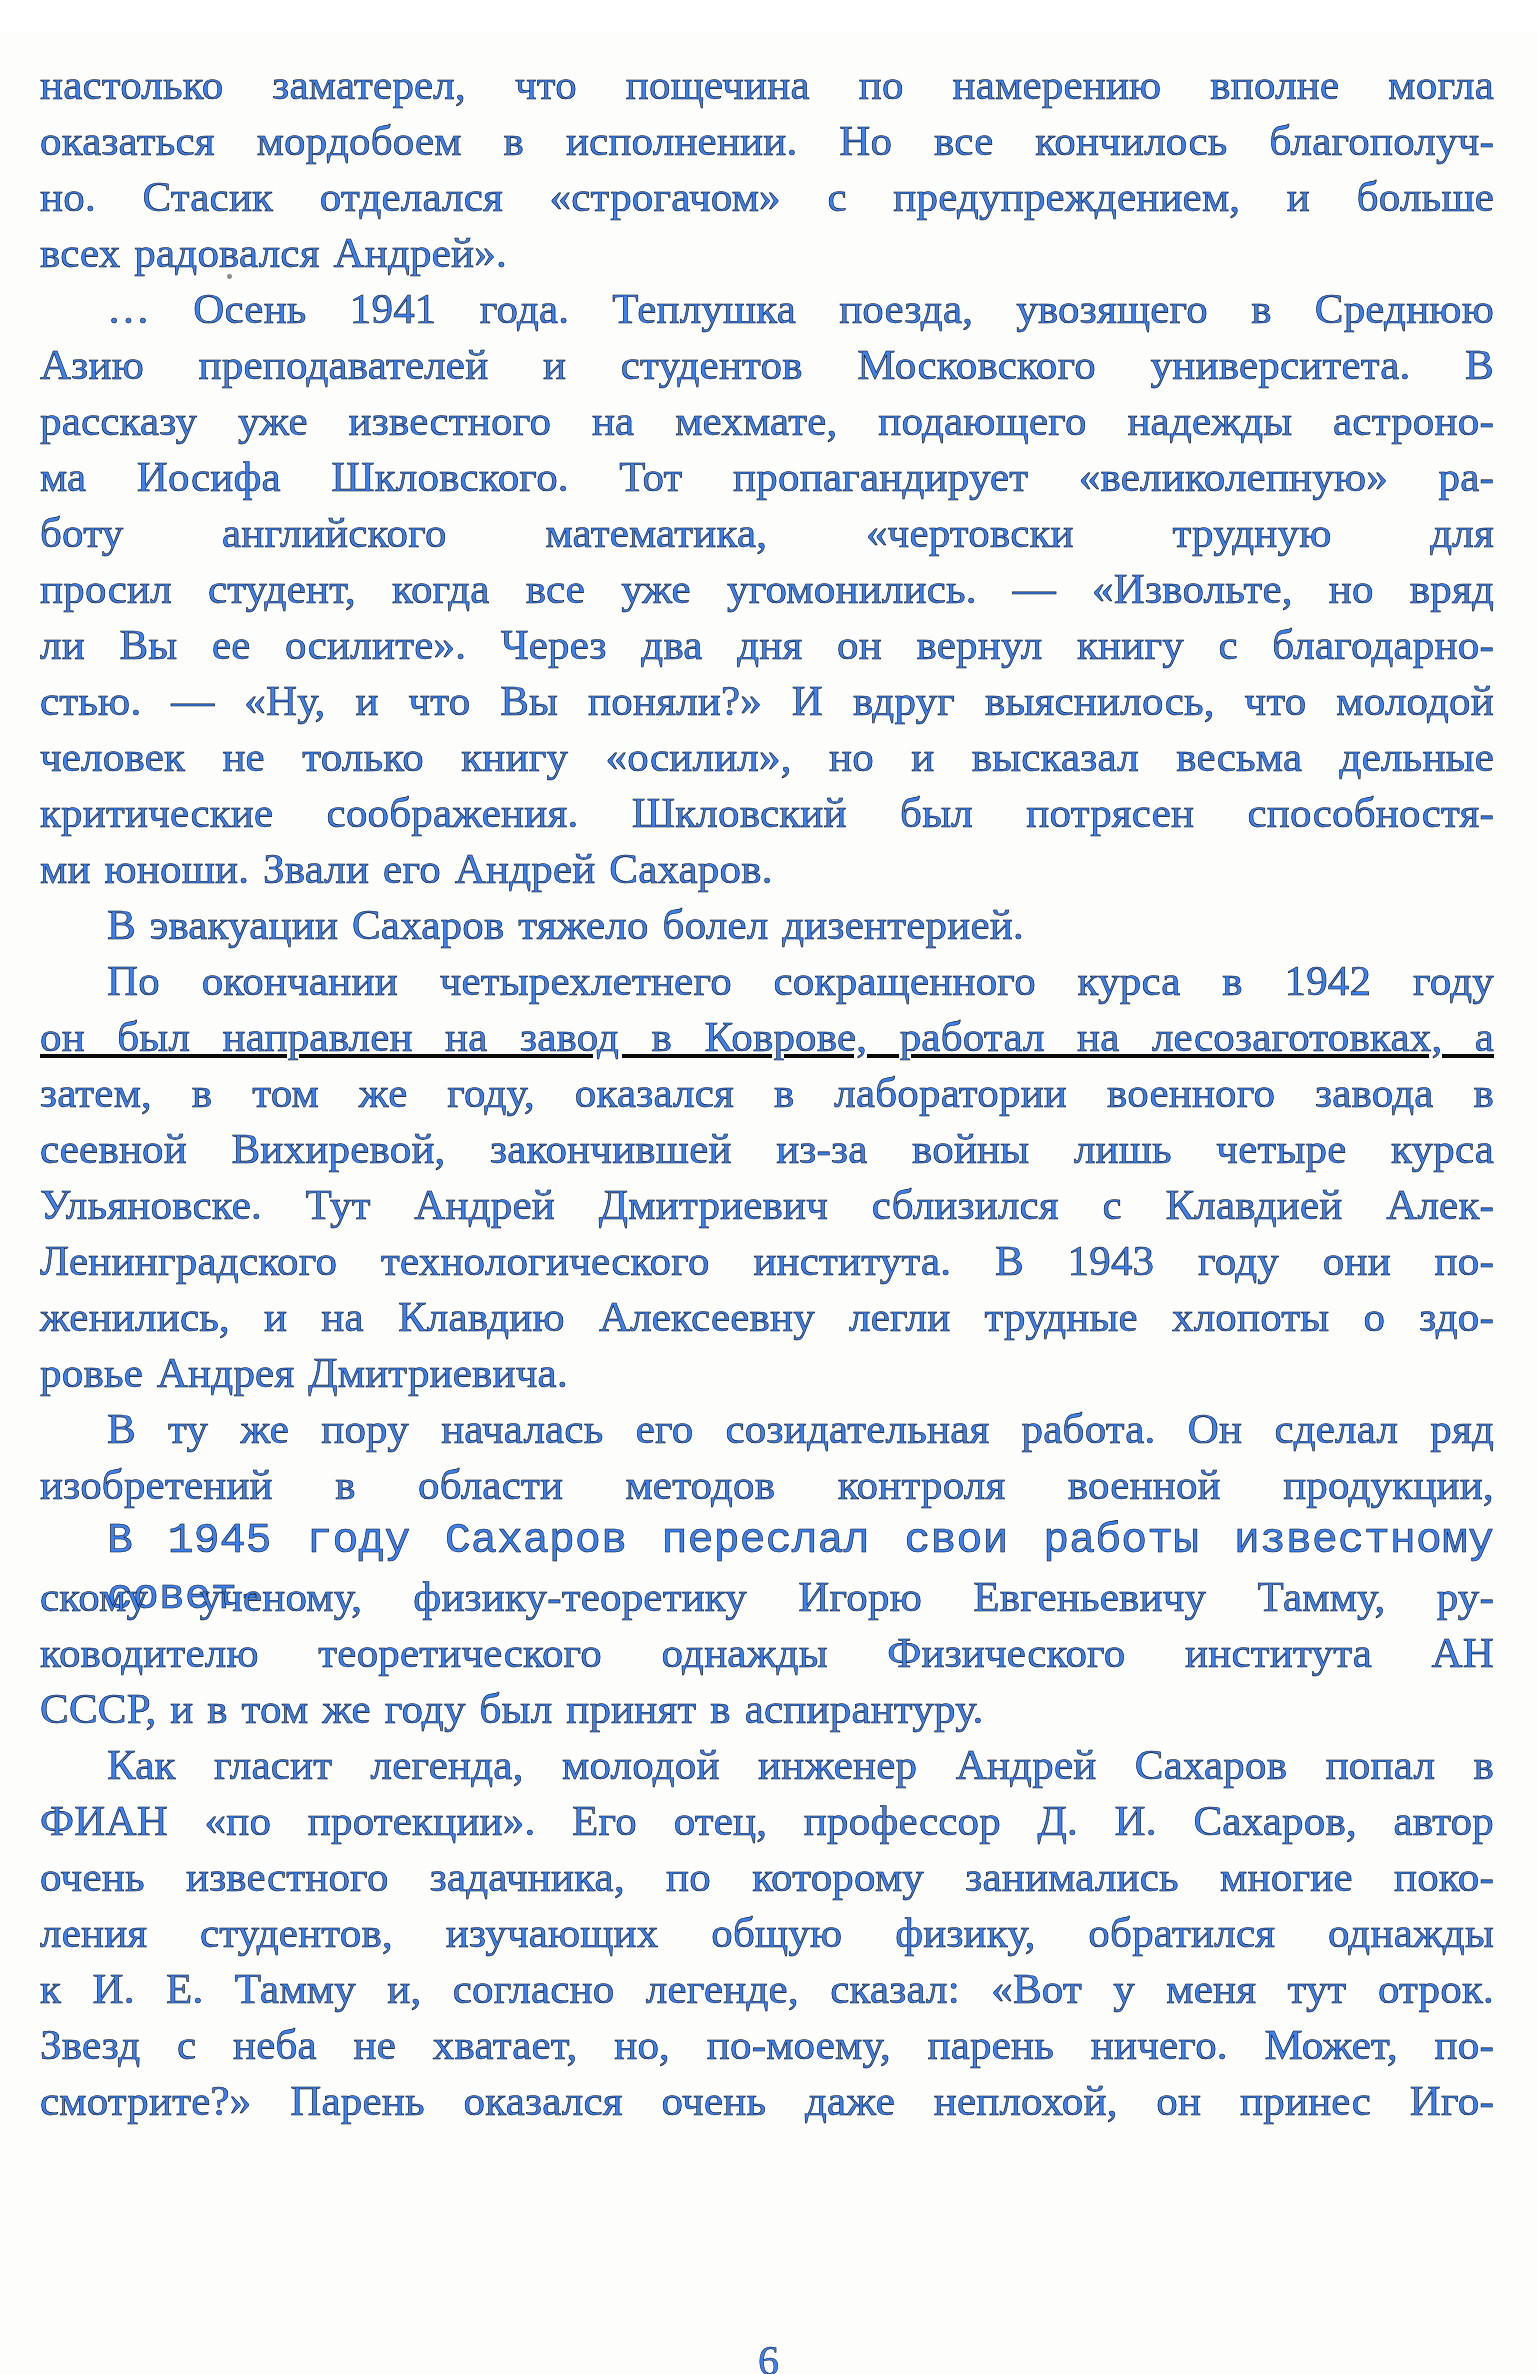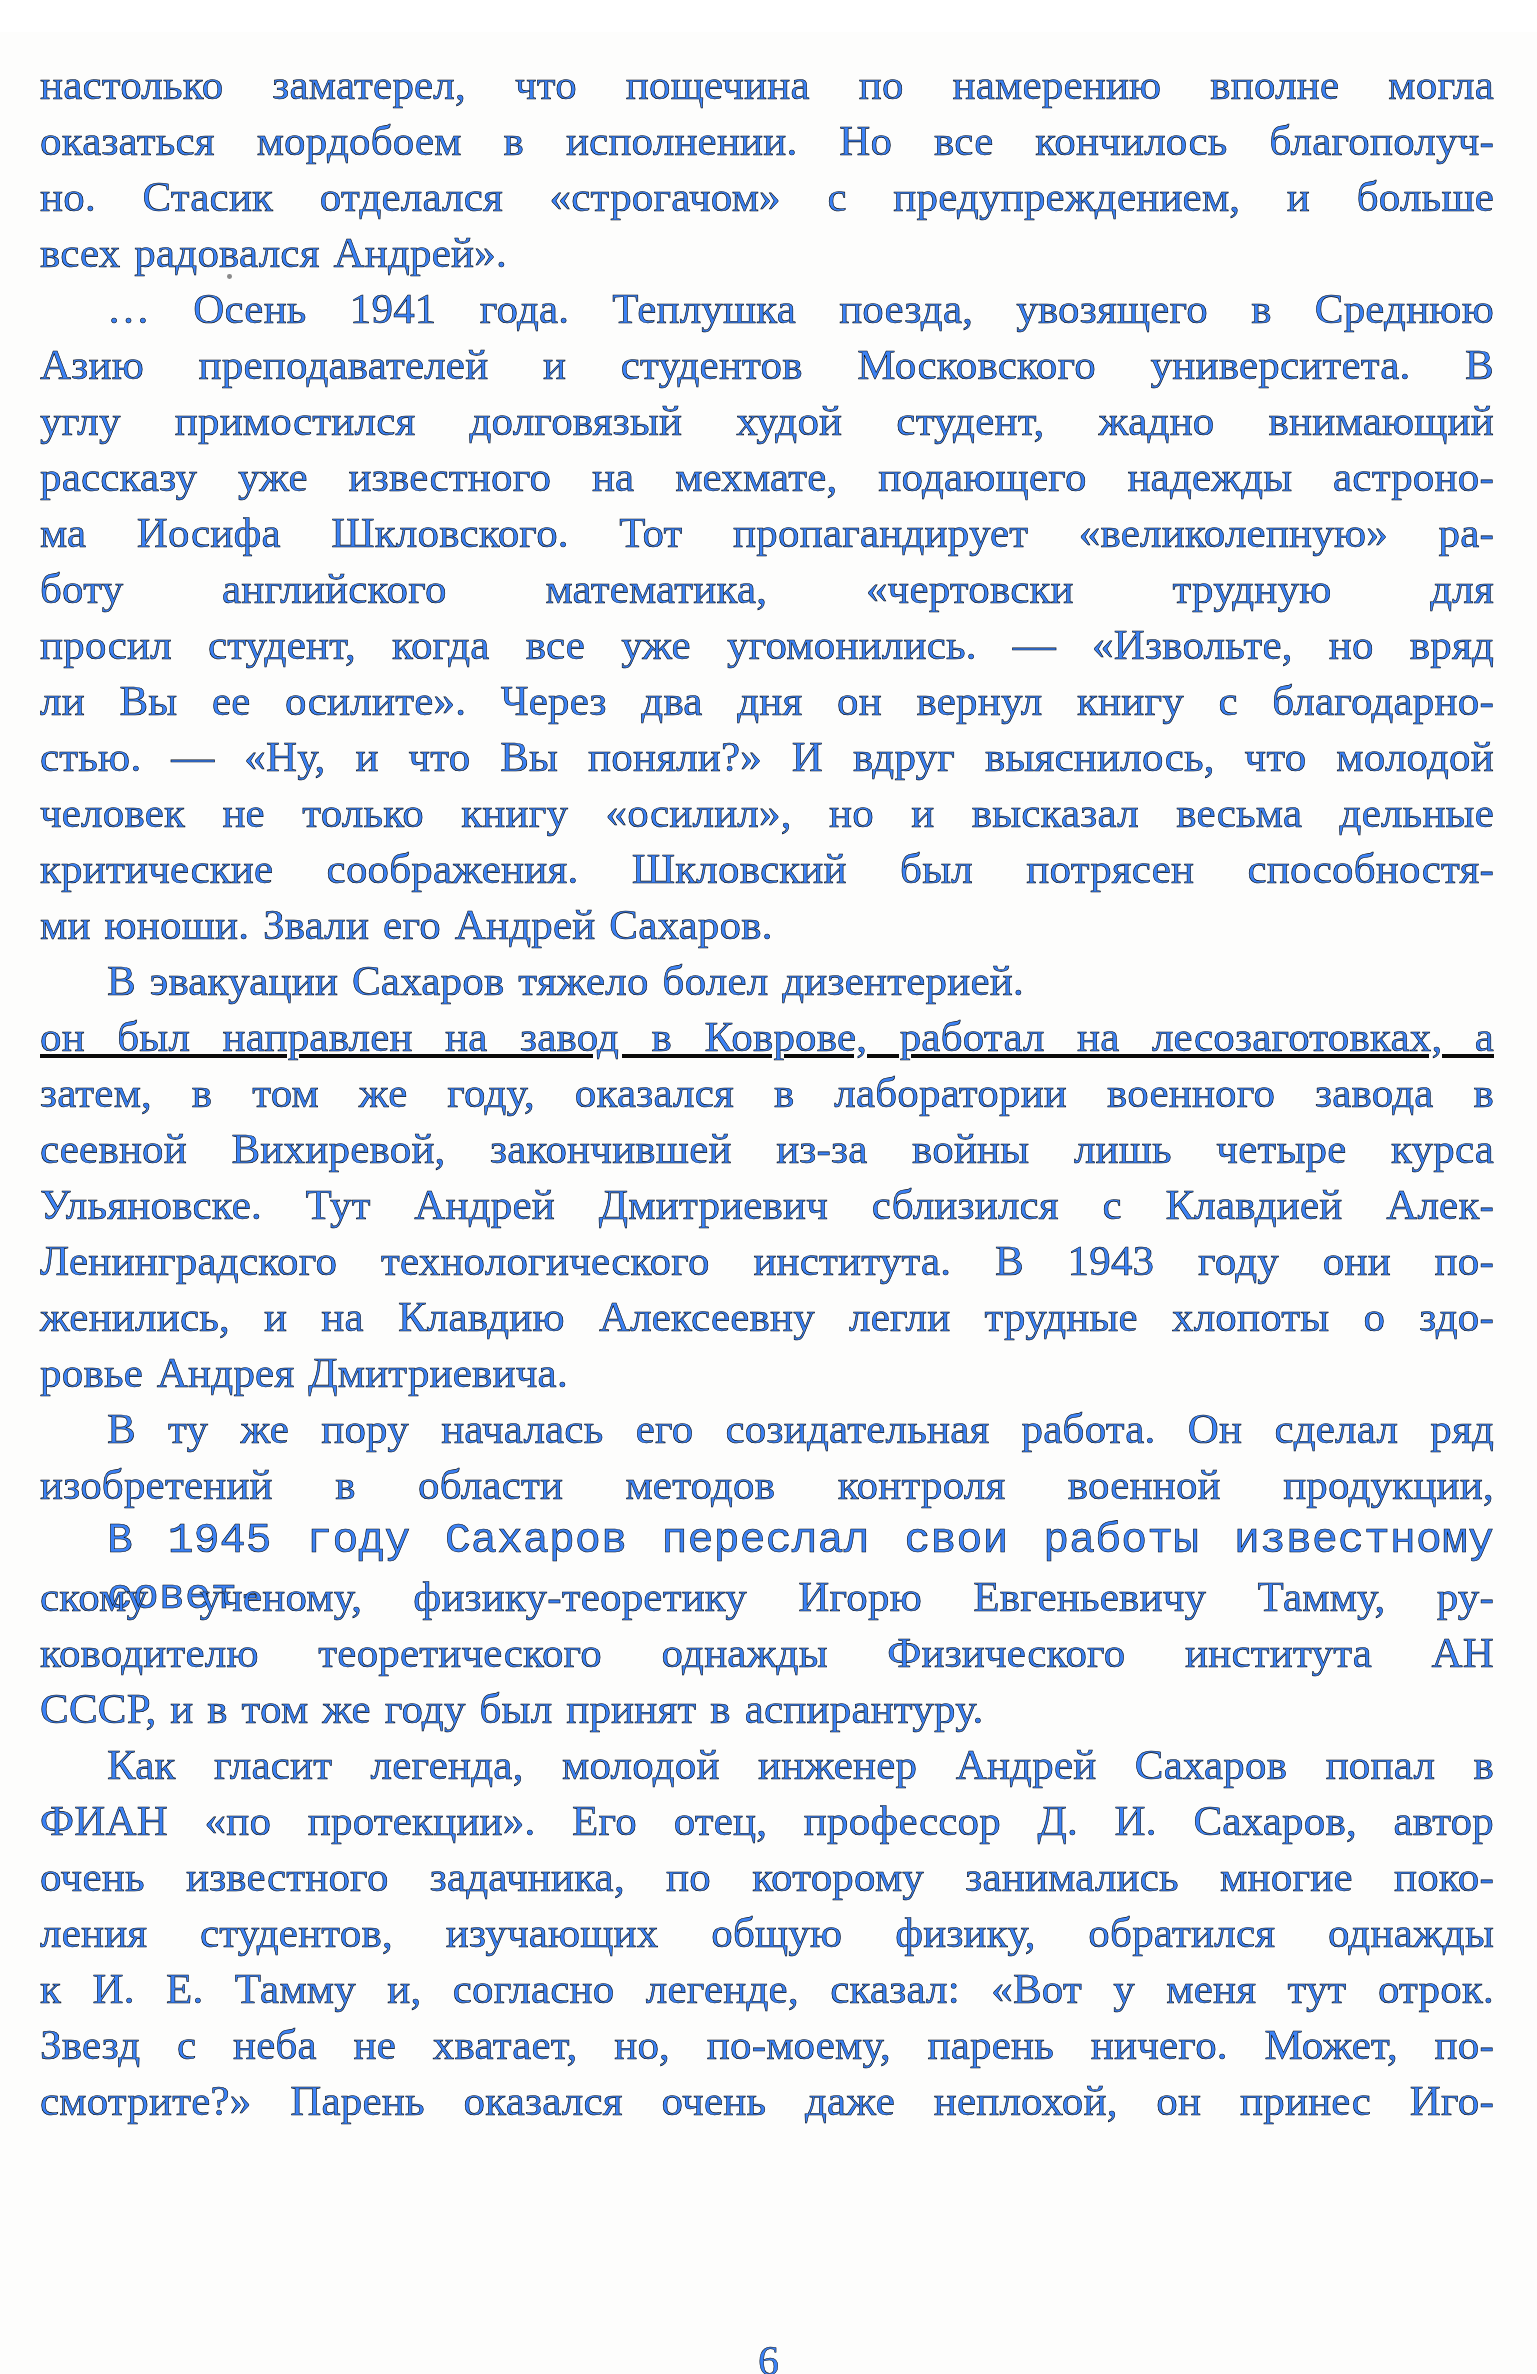--- a/index.html
+++ b/index.html
@@ -61,35 +61,35 @@
   <div class="text-column" id="text-column">
       <div>
         <div class="line" style="white-space: normal;">настолько заматерел, что пощечина по намерению вполне могла</div>
         <div class="line" style="white-space: normal;">оказаться мордобоем в исполнении. Но все кончилось благополуч-</div>
         <div class="line" style="white-space: normal;">но. Стасик отделался «строгачом» с предупреждением, и больше</div>
         <div class="line par-end" style="white-space: normal;">всех радовался Андрей».</div>
       </div>
       <div>
         <div class="line indent" style="white-space: normal;">… Осень 1941 года. Теплушка поезда, увозящего в Среднюю</div>
         <div class="line" style="white-space: normal;">Азию преподавателей и студентов Московского университета. В</div>
-        <div class="line" style="white-space: normal;">углу примостился долговязый худой студент, жадно внимающий</div>
         <div class="line" style="white-space: normal; font-family: Liberation Serif, serif;">рассказу уже известного на мехмате, подающего надежды астроно-</div>
         <div class="line" style="white-space: normal;">ма Иосифа Шкловского. Тот пропагандирует «великолепную» ра-</div>
         <div class="line" style="white-space: normal;">боту английского математика, «чертовски трудную для</div>
         <div class="line" style="white-space: normal;">просил студент, когда все уже угомонились. — «Извольте, но вряд</div>
         <div class="line" style="white-space: normal;">ли Вы ее осилите». Через два дня он вернул книгу с благодарно-</div>
         <div class="line" style="white-space: normal;">стью. — «Ну, и что Вы поняли?» И вдруг выяснилось, что молодой</div>
         <div class="line" style="white-space: normal;">человек не только книгу «осилил», но и высказал весьма дельные</div>
         <div class="line" style="white-space: normal;">критические соображения. Шкловский был потрясен способностя-</div>
         <div class="line par-end" style="white-space: normal;">ми юноши. Звали его Андрей Сахаров.</div>
       </div>
       <div>
         <div class="line indent par-end" style="white-space: normal;">В эвакуации Сахаров тяжело болел дизентерией.</div>
       </div>
       <div>
+        <div class="line indent" style="white-space: normal;">По окончании четырехлетнего сокращенного курса в 1942 году</div>
         <div class="line" style="white-space: normal; text-decoration: underline;">он был направлен на завод в Коврове, работал на лесозаготовках, а</div>
         <div class="line" style="white-space: normal;">затем, в том же году, оказался в лаборатории военного завода в</div>
         <div class="line" style="white-space: normal;">сеевной Вихиревой, закончившей из-за войны лишь четыре курса</div>
         <div class="line" style="white-space: normal;">Ульяновске. Тут Андрей Дмитриевич сблизился с Клавдией Алек-</div>
         <div class="line" style="white-space: normal;">Ленинградского технологического института. В 1943 году они по-</div>
         <div class="line" style="white-space: normal;">женились, и на Клавдию Алексеевну легли трудные хлопоты о здо-</div>
         <div class="line par-end" style="white-space: normal;">ровье Андрея Дмитриевича.</div>
       </div>
       <div>
         <div class="line indent" style="white-space: normal;">В ту же пору началась его созидательная работа. Он сделал ряд</div>

